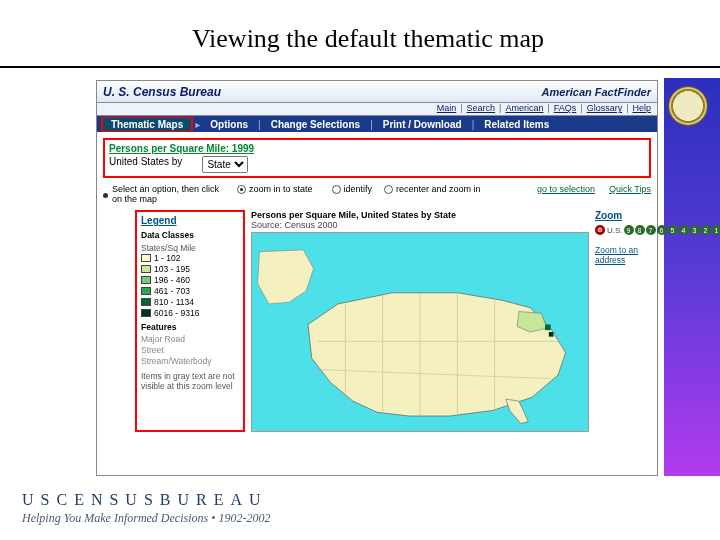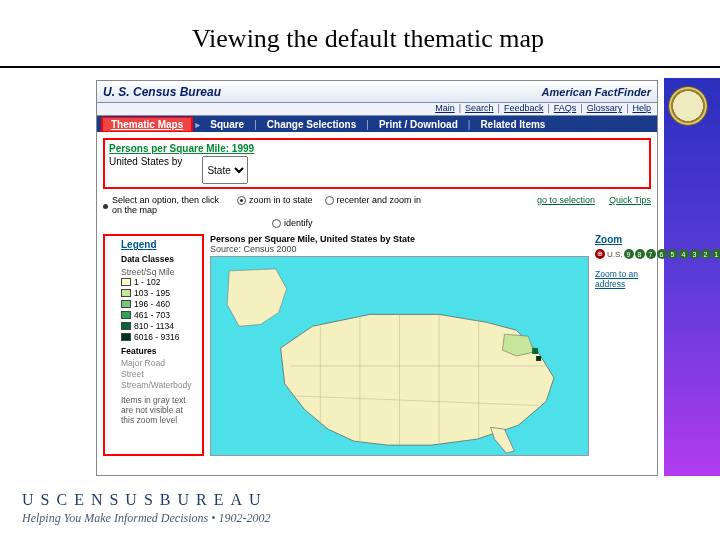--- a/index.html
+++ b/index.html
@@ -12,39 +12,39 @@
   .browser { position: absolute; left: 96px; top: 80px; width: 562px; height: 396px; background: #fff; border: 1px solid #888; font-size: 10px; }
   .site-header { display: flex; justify-content: space-between; align-items: center; background: linear-gradient(#fff,#dfe9f4); border-bottom: 1px solid #88a; padding: 2px 6px; height: 22px; }
   .site-brand { font-weight: bold; font-style: italic; font-size: 12px; color: #0a1a6a; }
   .aff { font-weight: bold; font-style: italic; font-size: 11px; color: #09245f; }
   .top-links { display: flex; gap: 2px; font-size: 9px; color: #06206a; padding: 0 6px 2px 0; justify-content: flex-end; background: #eef3f9; border-bottom: 1px solid #88a; }
   .top-links span { cursor: pointer; text-decoration: underline; }
   .sep { color: #667; text-decoration: none; padding: 0 2px; }
   .tabbar { display: flex; align-items: center; background: #1a3b8a; height: 16px; }
   .tab-highlight { border: 2px solid #f00; margin-left: 4px; }
   .tab { color: #fff; font-weight: bold; font-size: 10px; padding: 1px 8px; background: #1a3b8a; }
-  .tab.first { background: #ef4444; text-decoration: underline; }
+  .tab.first { background: #0c4a6e; }
   .tab-sep { color: #9bb0e0; padding: 0 2px; font-size: 10px; }
   .dataset-row { background: #f4f4f4; padding: 2px 6px; font-size: 9px; color: #333; border-bottom: 1px solid #c9c9c9; }
   .dataset-label { font-weight: bold; }
   .theme-block { border: 2px solid #f00; margin: 6px 6px 2px 6px; padding: 3px 4px; }
   .theme-title { font-size: 10px; font-weight: bold; color: #083; text-decoration: underline; display: inline-block; margin-bottom: 2px; }
   .theme-ctl { display: flex; align-items: flex-start; gap: 20px; font-size: 10px; }
-  .theme-ctl select { font-size: 10px; height: 28px; }
+  .theme-ctl select { font-size: 10px; height: 17px; }
   .opts-row { display: flex; align-items: flex-start; gap: 8px; padding: 4px 6px 6px 6px; font-size: 9px; }
   .opts-left { display: flex; align-items: center; gap: 4px; flex: 0 0 122px; }
   .bullet { width: 5px; height: 5px; background: #333; border-radius: 50%; margin-top: 3px; flex: 0 0 5px; }
-  .radio-group { display: flex; flex-direction: column; gap: 13px; margin-left: 4px; align-items: flex-end; }
+  .radio-group { display: flex; flex-direction: row; gap: 19px; margin-left: 4px; }
   .radio-item { display: flex; align-items: center; gap: 3px; }
   .radio { width: 9px; height: 9px; border: 1px solid #555; border-radius: 50%; display: inline-block; position: relative; }
   .radio.checked::after { content: ""; position: absolute; left: 2px; top: 2px; width: 3px; height: 3px; background: #222; border-radius: 50%; }
   .opts-links { margin-left: auto; display: flex; gap: 14px; font-size: 9px; }
   .opts-links span { color: #063; text-decoration: underline; cursor: pointer; }
   .main-row { display: flex; padding: 0 6px; gap: 6px; }
-  .legend-col { width: 101px; border: 2px solid #f00; padding: 3px 16px; font-size: 8.5px; }
+  .legend-col { width: 110px; border: 2px solid #f00; padding: 3px 4px; font-size: 8.5px; margin-left: 32px; }
   .legend-title { color: #058; font-weight: bold; text-decoration: underline; font-size: 10px; }
   .legend-sub { color: #555; font-size: 8.5px; margin-top: 3px; }
   .legend-head { font-weight: bold; margin: 4px 0 2px 0; }
   .class-row { display: flex; align-items: center; gap: 3px; margin-bottom: 1px; }
   .sw { width: 10px; height: 8px; border: 1px solid #444; flex: 0 0 10px; }
   .feat-item { color: #888; margin-top: 1px; }
   .legend-note { color: #555; margin-top: 6px; line-height: 1.15; }
   .map-col { flex: 1; }
   .map-caption { font-size: 9px; font-weight: bold; }
   .map-caption .sub { font-weight: normal; color: #444; }
@@ -77,35 +77,35 @@
 
   <div class="site-header">
     <span class="site-brand">U. S. Census Bureau</span>
     <span class="aff">American FactFinder</span>
   </div>
   <div class="top-links">
     <span>Main</span>
       <span class="sep">|</span>
     <span>Search</span>
       <span class="sep">|</span>
-    <span>Feedback</span>
+    <span>American</span>
       <span class="sep">|</span>
     <span>FAQs</span>
       <span class="sep">|</span>
     <span>Glossary</span>
       <span class="sep">|</span>
     <span>Help</span>
   </div>
 
   <div class="tabbar">
     <span class="tab-highlight">
       <span class="tab first">Thematic Maps</span>
     </span>
     <span class="tab-sep">▸</span>
-    <span class="tab">Square</span>
+    <span class="tab">Options</span>
     <span class="tab-sep">|</span>
     <span class="tab">Change Selections</span>
     <span class="tab-sep">|</span>
     <span class="tab">Print / Download</span>
     <span class="tab-sep">|</span>
     <span class="tab">Related Items</span>
   </div>
 
 
   <div class="theme-block">
@@ -142,21 +142,21 @@
     <div class="opts-links">
       <span>go to selection</span>
       <span>Quick Tips</span>
     </div>
   </div>
 
   <div class="main-row">
     <div class="legend-col">
       <div class="legend-title">Legend</div>
       <div class="legend-head">Data Classes</div>
-      <div class="legend-sub">Street/Sq Mile</div>
+      <div class="legend-sub">States/Sq Mile</div>
       <div id="legend-classes">
           <div class="class-row">
             <span class="sw" style="background: rgb(255, 255, 204);"></span>
             <span>1 - 102</span>
           </div>
           <div class="class-row">
             <span class="sw" style="background: rgb(199, 230, 153);"></span>
             <span>103 - 195</span>
           </div>
           <div class="class-row">

